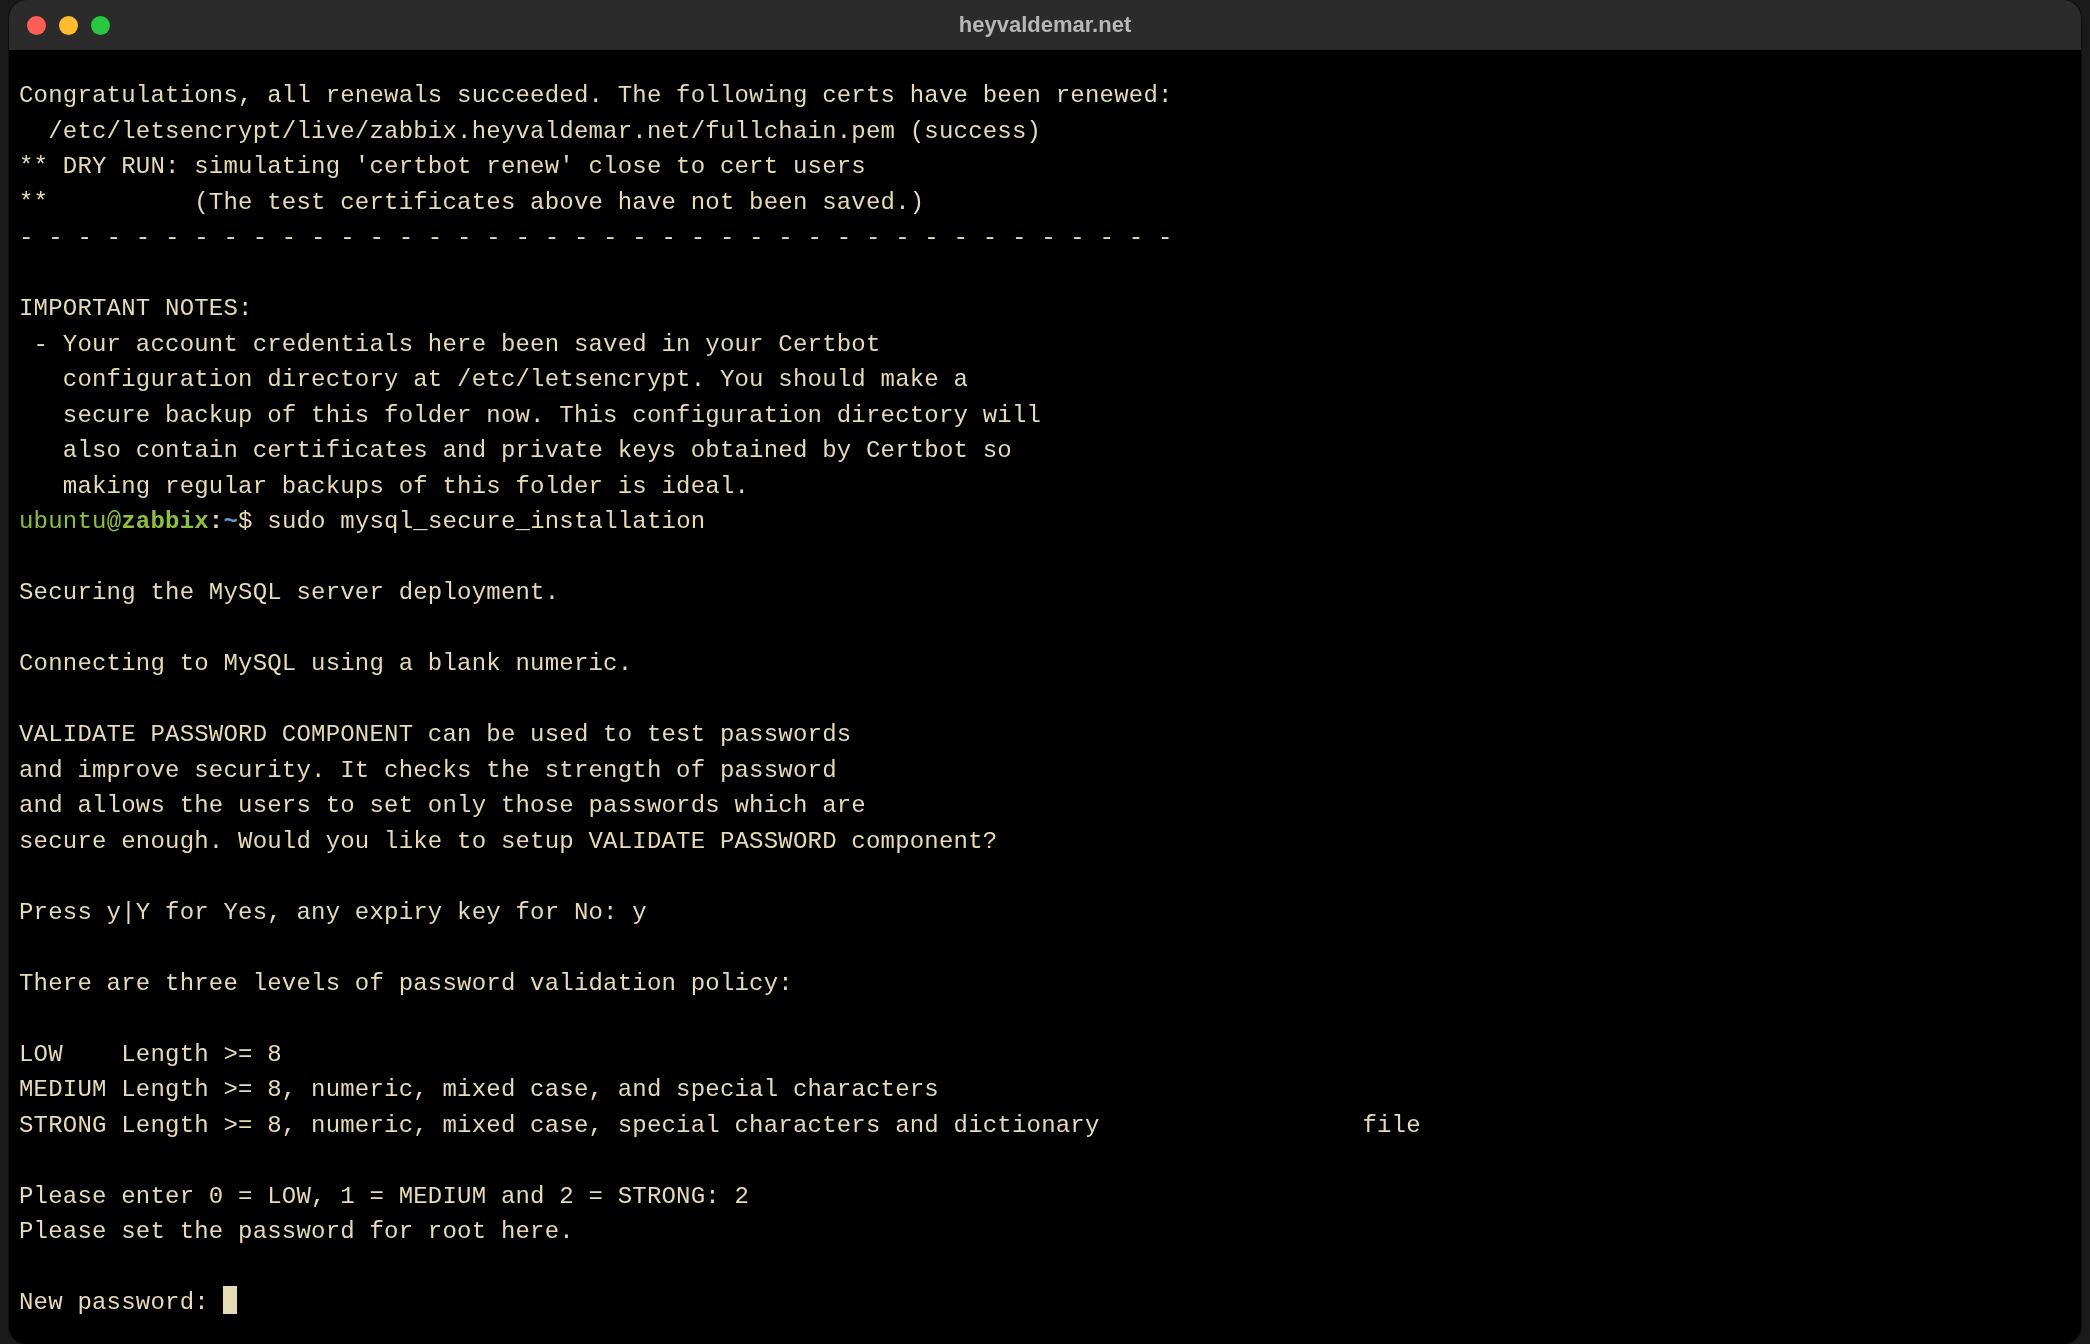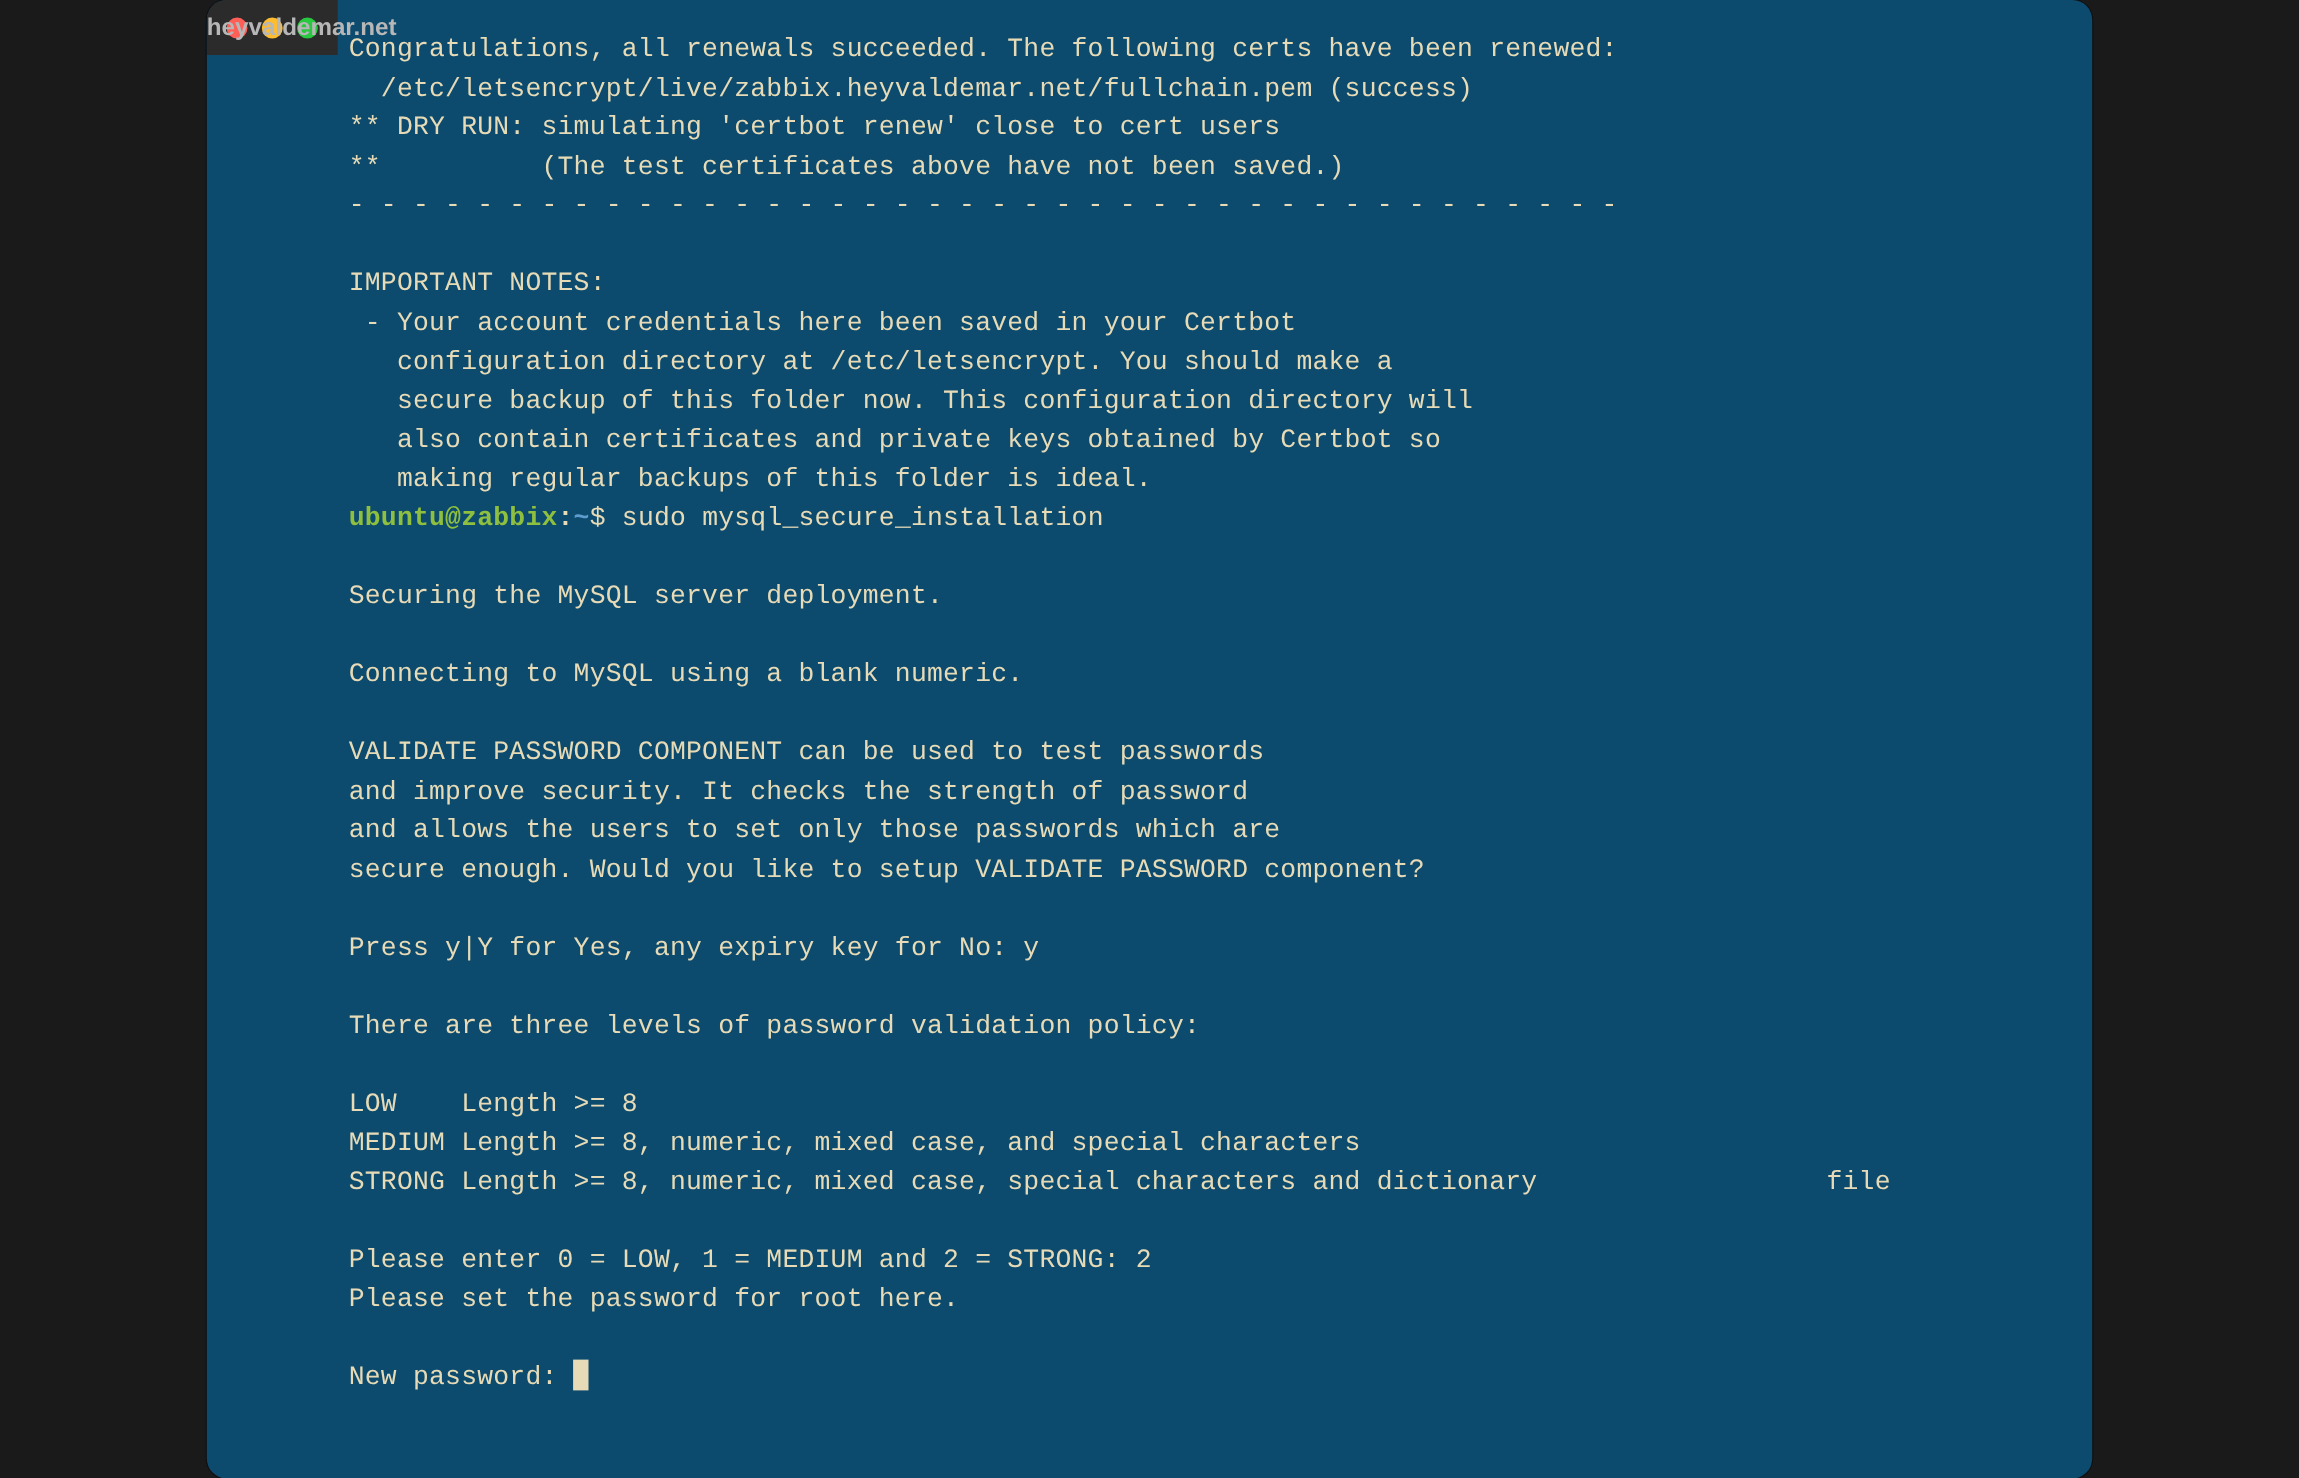--- a/index.html
+++ b/index.html
@@ -5,27 +5,27 @@
   * { margin: 0; padding: 0; box-sizing: border-box; }
   html, body { width: 100%; height: 100%; }
   body {
     background: #1a1a1a;
     display: flex;
     align-items: flex-start;
     justify-content: center;
     font-family: "SF Mono", "Menlo", "Consolas", "Liberation Mono", monospace;
   }
   .window {
-    width: 1714px;
+    width: 2072px;
     height: 1344px;
-    background: #0c4a6e;
+    background: #000000;
     border-radius: 18px;
     overflow: hidden;
     display: flex;
-    flex-direction: row;
+    flex-direction: column;
     box-shadow: 0 0 0 1px rgba(0,0,0,0.4);
   }
   .titlebar {
     height: 50px;
     background: #2b2b2b;
     display: flex;
     align-items: center;
     position: relative;
     padding: 0 18px;
     flex-shrink: 0;
@@ -57,21 +57,21 @@
     flex: 1;
     padding: 28px 10px 10px 10px;
     color: #e6dbb6;
     font-size: 24px;
     line-height: 35.5px;
     white-space: pre;
     overflow: hidden;
     letter-spacing: 0.2px;
   }
   .bold { font-weight: 400; }
-  .user { color: #8fbf3f; font-weight: 700; }
+  .user { color: #8fbf3f; font-weight: 400; }
   .host { color: #8fbf3f; font-weight: 700; }
   .colon { color: #e6dbb6; font-weight: 700; }
   .path { color: #5f9dd1; font-weight: 700; }
   .dollar { color: #e6dbb6; }
   .cmd { color: #e6dbb6; }
   .cursor {
     display: inline-block;
     width: 14px;
     height: 28px;
     background: #e6dbb6;

